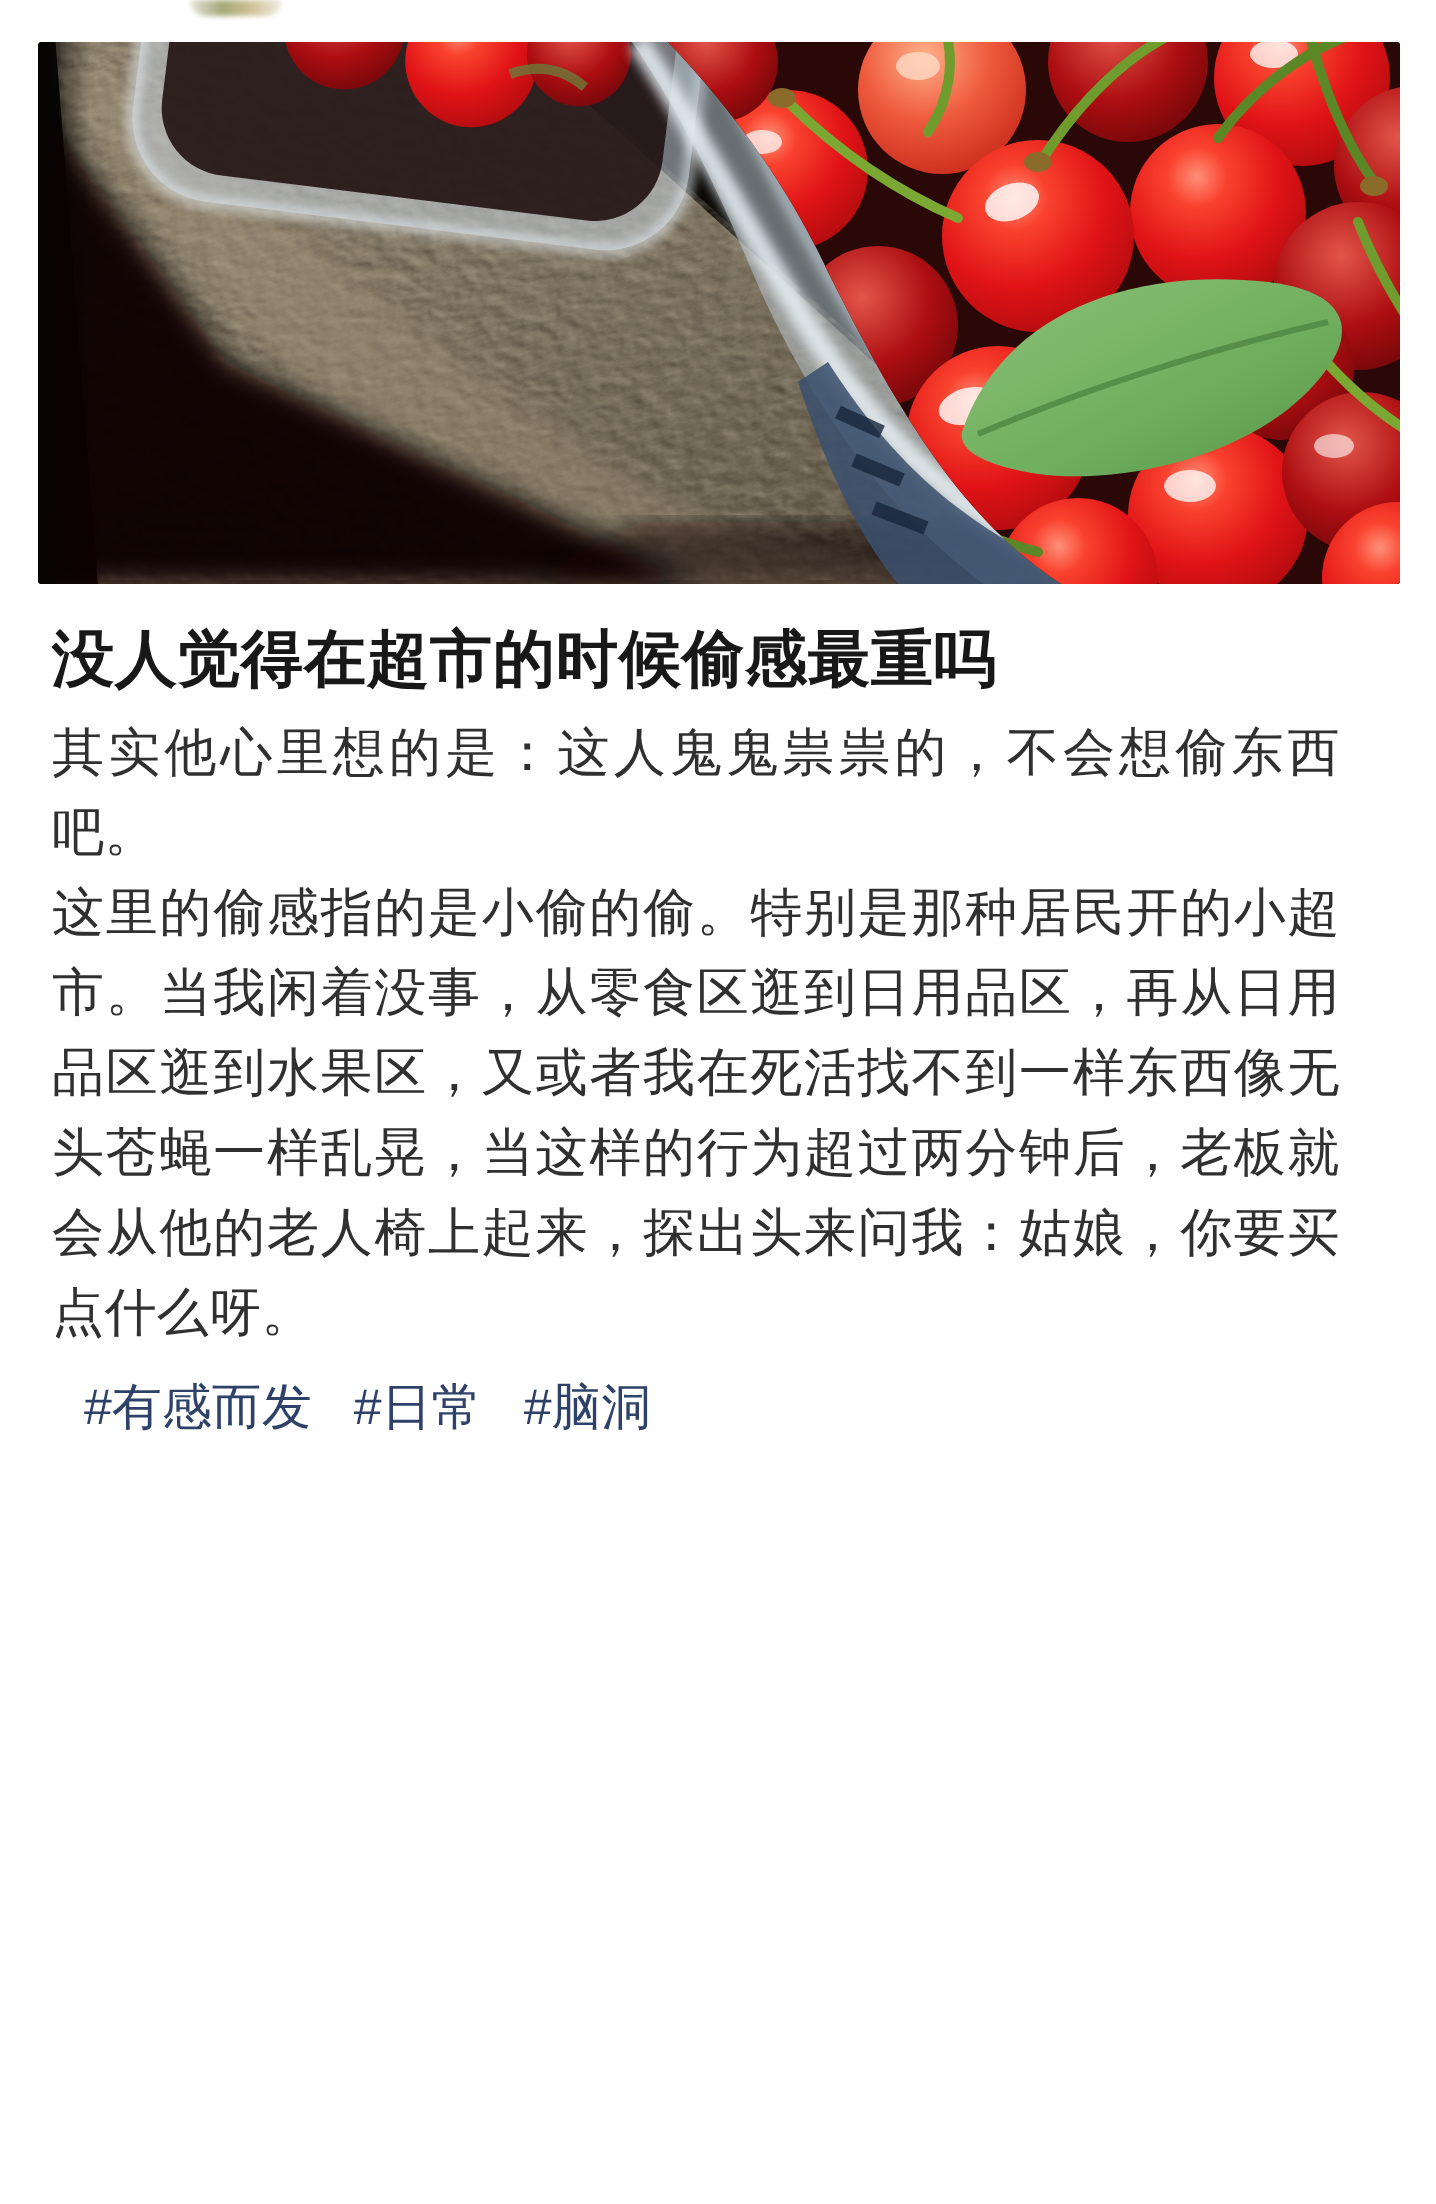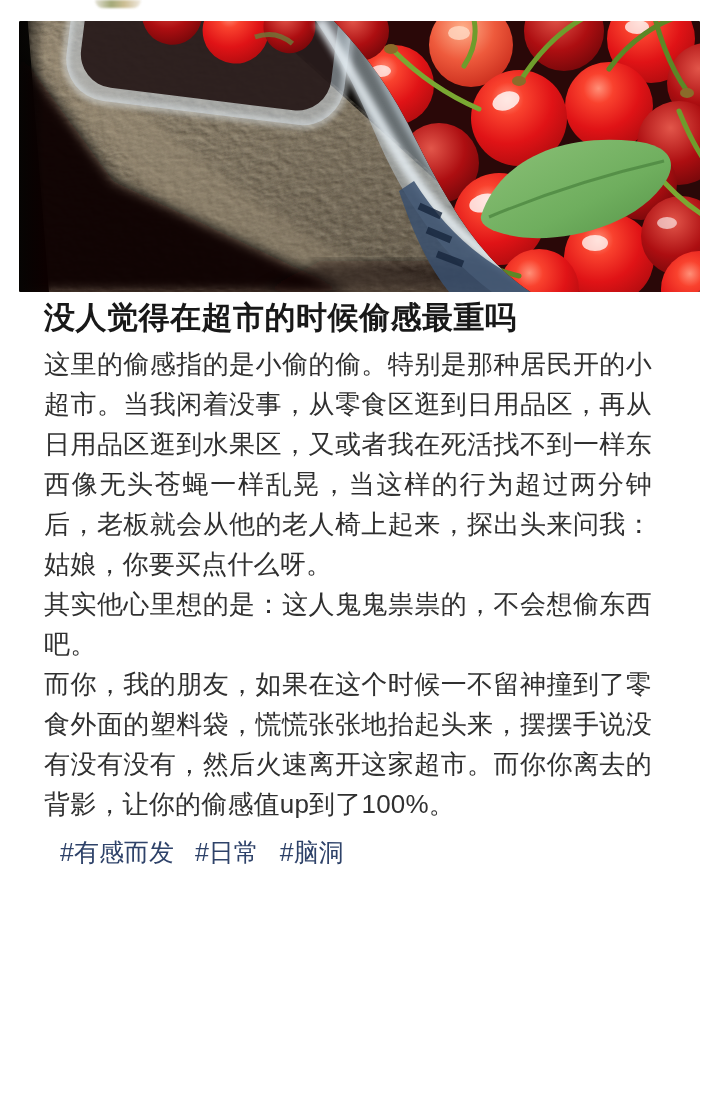--- a/index.html
+++ b/index.html
@@ -12,22 +12,22 @@
     position:absolute;left:95px;top:0;width:46px;height:8px;
     background:linear-gradient(90deg,#e3e0d4 0%,#9aa06a 35%,#c9b98a 65%,#efe9df 100%);
     border-radius:0 0 8px 8px;filter:blur(1.2px);opacity:.9;
   }
   .photo-wrap{
     position:absolute;left:19px;top:21px;width:681px;height:271px;
     border-radius:2px;overflow:hidden;background:#0b0906;
   }
   .photo-wrap svg{display:block;width:681px;height:271px;}
   .content{
-    position:absolute;left:0;top:280px;width:696px;
-    padding:0 44px;box-sizing:border-box;
+    position:absolute;left:0;top:292px;width:696px;
+    padding:0 26px;box-sizing:border-box;
   }
   .post-title{
     margin:16px 0 4px 0;
     font-size:31px;line-height:44px;font-weight:700;color:#181818;
     letter-spacing:0.5px;
   }
   .post-body p{
     margin:0;font-size:26px;line-height:40px;color:#303030;
     letter-spacing:0.2px;word-break:break-all;text-align:justify;text-justify:inter-ideograph;
   }
@@ -181,22 +181,21 @@
         <path d="M462,195 C 480,140 540,112 615,120 C 650,124 658,140 648,158 C 620,205 545,222 500,216 C 475,212 460,205 462,195 Z" fill="url(#leafg)"></path>
         <path d="M470,196 C 520,175 580,155 645,140" stroke="#4e8741" stroke-width="3" fill="none" opacity="0.8"></path>
       </g>
     </g>
   </svg>
 </div>
 
 <div class="content">
   <h1 class="post-title">没人觉得在超市的时候偷感最重吗</h1>
   <div class="post-body">
+    <p>其实他心里想的是：这人鬼鬼祟祟的，不会想偷东西吧。</p>
     <p>这里的偷感指的是小偷的偷。特别是那种居民开的小超市。当我闲着没事，从零食区逛到日用品区，再从日用品区逛到水果区，又或者我在死活找不到一样东西像无头苍蝇一样乱晃，当这样的行为超过两分钟后，老板就会从他的老人椅上起来，探出头来问我：姑娘，你要买点什么呀。</p>
-    <p>其实他心里想的是：这人鬼鬼祟祟的，不会想偷东西吧。</p>
-    <p>而你，我的朋友，如果在这个时候一不留神撞到了零食外面的塑料袋，慌慌张张地抬起头来，摆摆手说没有没有没有，然后火速离开这家超市。而你你离去的背影，让你的偷感值up到了100%。</p>
   </div>
   <div class="hashtags">
     <a>#有感而发</a>
     <a>#日常</a>
     <a>#脑洞</a>
   </div>
 </div>
 
 </body></html>

